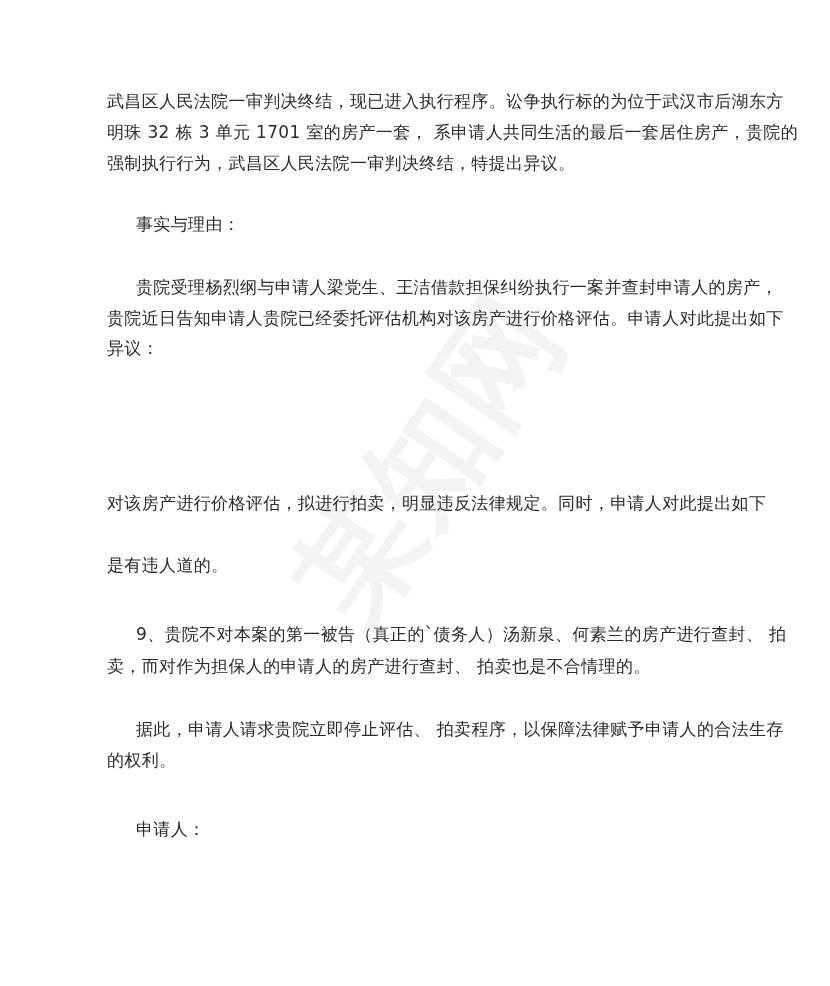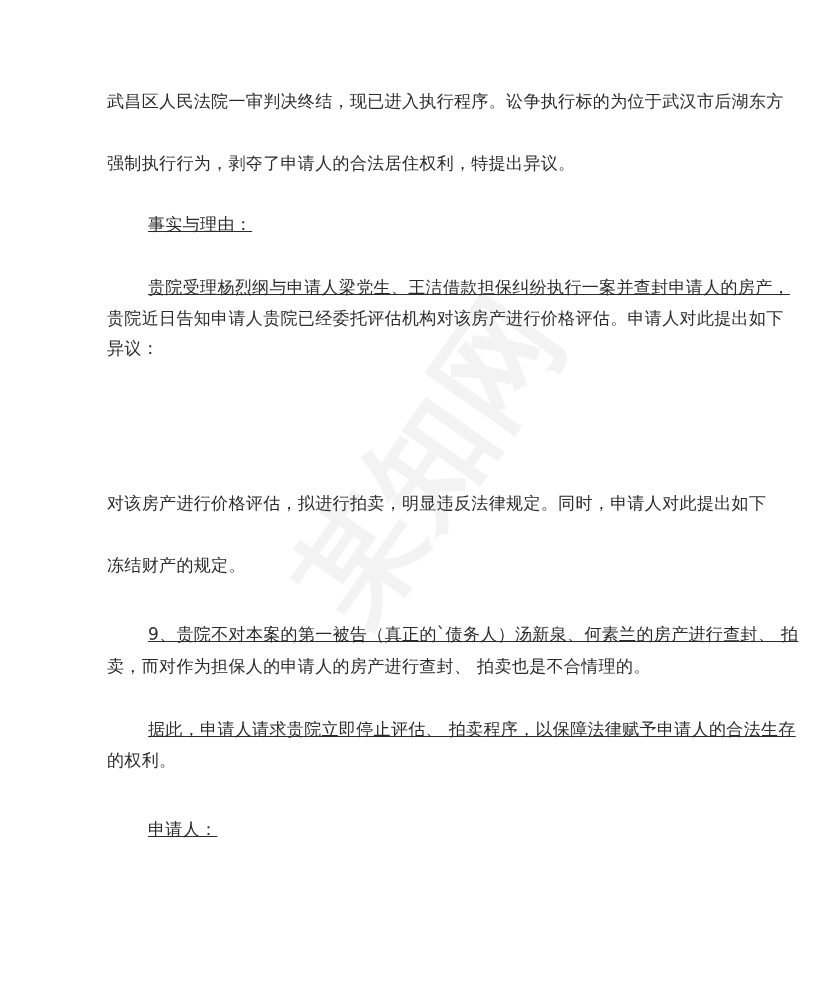--- a/index.html
+++ b/index.html
@@ -6,46 +6,47 @@
   body {
     width: 830px; height: 986px; background: #ffffff; position: relative; overflow: hidden;
     font-family: "DejaVu Sans", "Liberation Sans", sans-serif;
     color: #2b2b2b;
   }
   .page { position: absolute; left: 0; top: 0; width: 830px; height: 986px; }
   .line {
     position: absolute; left: 107px; white-space: nowrap;
     font-size: 17px; line-height: 20px; letter-spacing: 0.35px;
   }
-  .indent { left: 148px; text-decoration: underline; }
+  .indent { left: 136px; }
   .watermark {
     position: absolute; left: 250px; top: 380px;
     font-size: 120px; font-weight: bold; color: #000;
     opacity: 0.045; transform: rotate(-55deg); transform-origin: center;
     white-space: nowrap; pointer-events: none;
     font-family: "DejaVu Sans", sans-serif;
   }
 </style>
 </head>
 <body>
 
 <div class="page">
   <div class="watermark">某知网</div>
 
   <div class="line" style="top:91px">武昌区人民法院一审判决终结，现已进入执行程序。讼争执行标的为位于武汉市后湖东方</div>
-  <div class="line" style="top:153px">强制执行行为，剥夺了申请人的合法居住权利，特提出异议。</div>
+  <div class="line" style="top:122px">明珠 32 栋 3 单元 1701 室的房产一套，  系申请人共同生活的最后一套居住房产，贵院的</div>
+  <div class="line" style="top:153px">强制执行行为，武昌区人民法院一审判决终结，特提出异议。</div>
 
   <div class="line indent" style="top:214px">事实与理由：</div>
 
   <div class="line" style="top:308px">贵院近日告知申请人贵院已经委托评估机构对该房产进行价格评估。申请人对此提出如下</div>
   <div class="line indent" style="top:277px">贵院受理杨烈纲与申请人梁党生、王洁借款担保纠纷执行一案并查封申请人的房产，</div>
   <div class="line" style="top:338px">异议：</div>
 
   <div class="line" style="top:493px">对该房产进行价格评估，拟进行拍卖，明显违反法律规定。同时，申请人对此提出如下</div>
-  <div class="line" style="top:555px">冻结财产的规定。</div>
+  <div class="line" style="top:555px">是有违人道的。</div>
 
   <div class="line indent" style="top:624px">9、贵院不对本案的第一被告（真正的`债务人）汤新泉、何素兰的房产进行查封、  拍</div>
   <div class="line indent" style="top:719px">据此，申请人请求贵院立即停止评估、 拍卖程序，以保障法律赋予申请人的合法生存</div>
 
   <div class="line" style="top:656px">卖，而对作为担保人的申请人的房产进行查封、  拍卖也是不合情理的。</div>
   <div class="line" style="top:750px">的权利。</div>
 
   <div class="line indent" style="top:819px">申请人：</div>
 </div>
 

